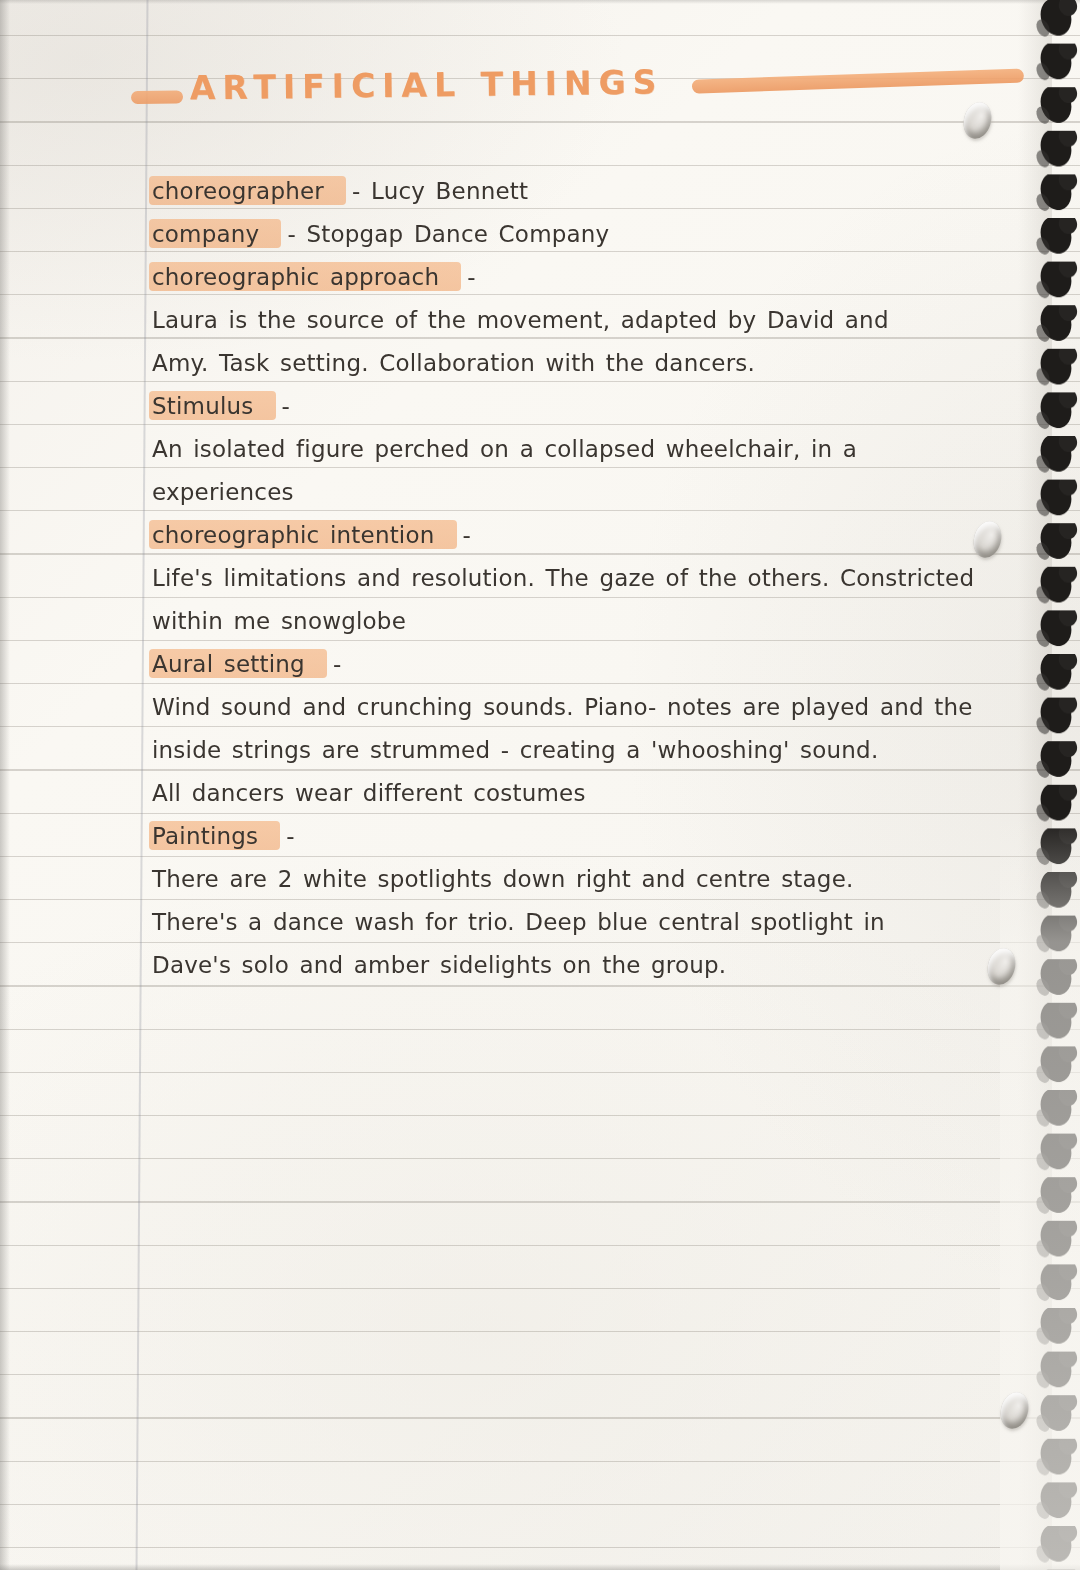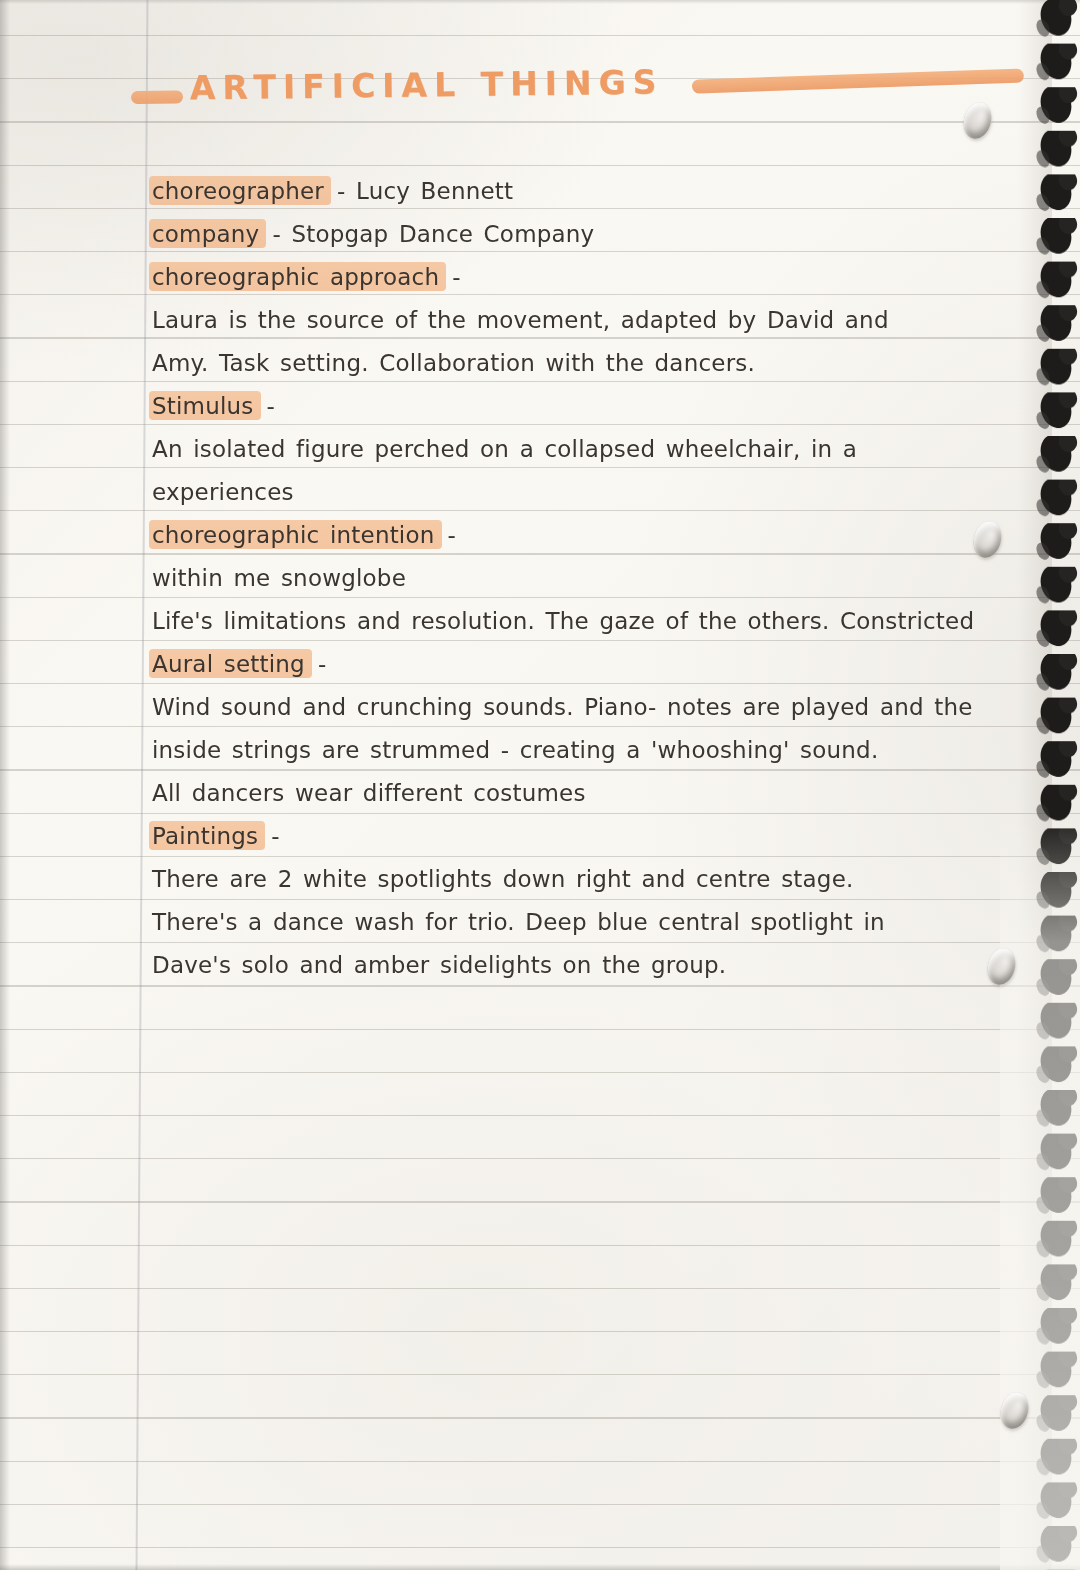--- a/index.html
+++ b/index.html
@@ -78,21 +78,21 @@
   .note-body{
     position:absolute;left:152px;top:170px;right:58px;
     color:#3a3530;
     font-size:23px;line-height:43px;
     word-spacing:3px;letter-spacing:0.2px;
     white-space:nowrap;
   }
   .note-line{height:43px;}
   .hl{
     background:linear-gradient(to bottom, rgba(244,177,125,0.65), rgba(240,163,105,0.6));
-    border-radius:4px;padding:2px 7px 1px 3px;margin-left:-3px;
+    border-radius:4px;padding:2px 22px 1px 3px;margin-left:-3px;
     box-decoration-break:clone;
   }
   .rest{margin-left:6px;}
 </style>
 </head>
 <body>
 
 <div class="paper"></div>
 <div class="ruled"></div>
 <div class="margin-line"></div>
@@ -127,22 +127,22 @@
 <div class="note-body">
   <div class="note-line"><span class="hl">choreographer</span><span class="rest">- Lucy Bennett</span></div>
   <div class="note-line"><span class="hl">company</span><span class="rest">- Stopgap Dance Company</span></div>
   <div class="note-line"><span class="hl">choreographic approach</span><span class="rest">-</span></div>
   <div class="note-line"><span>Laura is the source of the movement, adapted by David and</span></div>
   <div class="note-line"><span>Amy. Task setting. Collaboration with the dancers.</span></div>
   <div class="note-line"><span class="hl">Stimulus</span><span class="rest">-</span></div>
   <div class="note-line"><span>An isolated figure perched on a collapsed wheelchair, in a</span></div>
   <div class="note-line"><span>experiences</span></div>
   <div class="note-line"><span class="hl">choreographic intention</span><span class="rest">-</span></div>
+  <div class="note-line"><span>Life's limitations and resolution. The gaze of the others. Constricted</span></div>
   <div class="note-line"><span>within me snowglobe</span></div>
-  <div class="note-line"><span>Life's limitations and resolution. The gaze of the others. Constricted</span></div>
   <div class="note-line"><span class="hl">Aural setting</span><span class="rest">-</span></div>
   <div class="note-line"><span>Wind sound and crunching sounds. Piano- notes are played and the</span></div>
   <div class="note-line"><span>inside strings are strummed - creating a 'whooshing' sound.</span></div>
   <div class="note-line"><span>All dancers wear different costumes</span></div>
   <div class="note-line"><span class="hl">Paintings</span><span class="rest">-</span></div>
   <div class="note-line"><span>There are 2 white spotlights down right and centre stage.</span></div>
   <div class="note-line"><span>There's a dance wash for trio. Deep blue central spotlight in</span></div>
   <div class="note-line"><span>Dave's solo and amber sidelights on the group.</span></div>
 </div>
 

